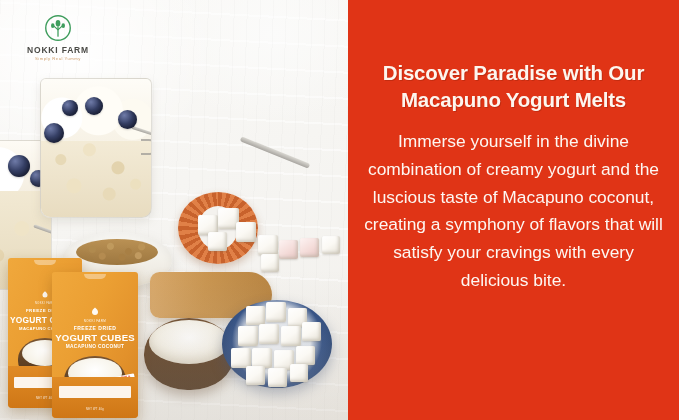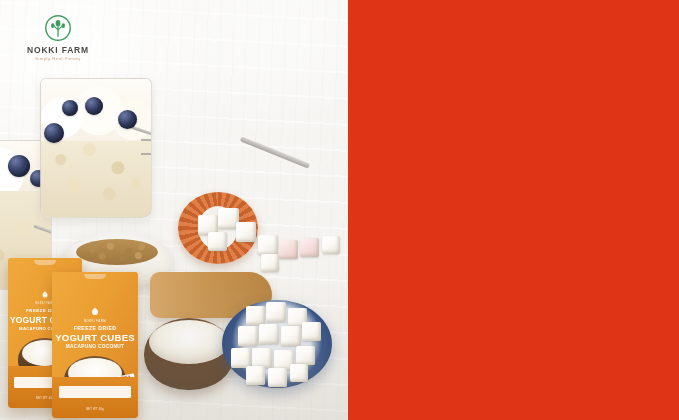--- a/index.html
+++ b/index.html
@@ -419,15 +419,17 @@
         <ellipse cx="24" cy="16" rx="4" ry="5.6" fill="#3f9d5d"></ellipse>
         <ellipse cx="15" cy="20" rx="3" ry="4.2" fill="#3f9d5d"></ellipse>
         <ellipse cx="33" cy="20" rx="3" ry="4.2" fill="#3f9d5d"></ellipse>
       </svg>
       <div class="logo-name">NOKKI FARM</div>
       <div class="logo-tagline">Simply Real Yummy</div>
     </div>
   </div>
 
   <div class="copy-panel">
+    <h1 class="headline">Discover Paradise with Our Macapuno Yogurt Melts</h1>
+    <p class="bodycopy">Immerse yourself in the divine combination of creamy yogurt and the luscious taste of Macapuno coconut, creating a symphony of flavors that will satisfy your cravings with every delicious bite.</p>
   </div>
 
 </div>
 
 </body></html>

